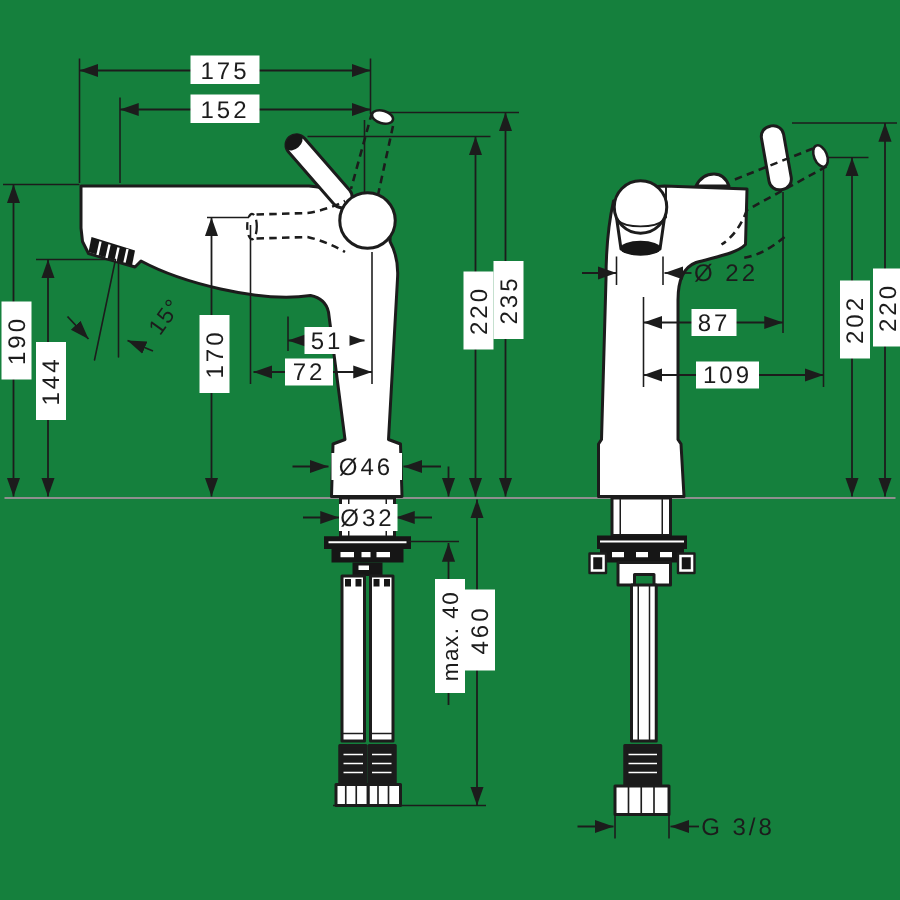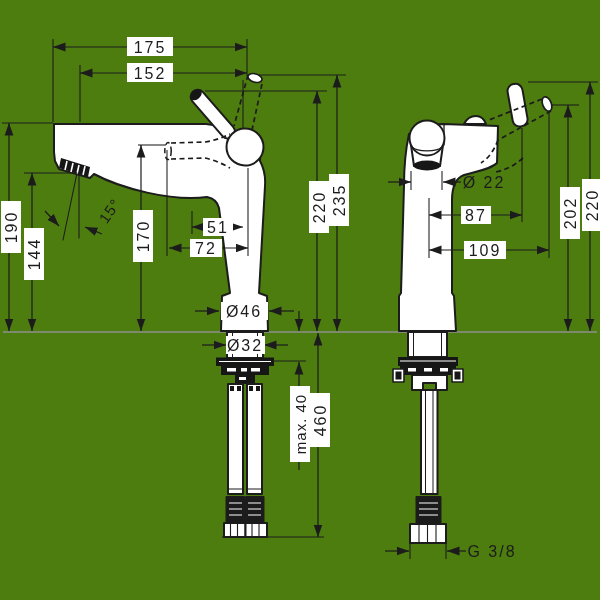--- a/index.html
+++ b/index.html
@@ -1,16 +1,16 @@
 <!DOCTYPE html>
 <html><head>
 <meta charset="utf-8">
 <style>
   html,body{margin:0;padding:0;background:#fff;}
-  .stage{width:600px;height:600px;background:#4d7c0f;position:relative;font-family:"Liberation Sans",sans-serif;}
+  .stage{width:600px;height:600px;background:#15803d;position:relative;font-family:"Liberation Sans",sans-serif;}
   svg{display:block;}
   .outline{fill:#fff;stroke:#1c1c1c;stroke-width:2;stroke-linejoin:round;stroke-linecap:round;}
   .thin{fill:none;stroke:#1c1c1c;stroke-width:1.3;stroke-linecap:round;}
   .dark{fill:#161616;stroke:none;}
   .dash{fill:none;stroke:#1c1c1c;stroke-width:1.7;stroke-dasharray:5 3.5;stroke-linecap:butt;}
   .dl{stroke:#1c1c1c;stroke-width:1.2;fill:none;}
   .ext{stroke:#1c1c1c;stroke-width:1.05;fill:none;}
   .counter{stroke:#8f8f8f;stroke-width:1.3;fill:none;}
   .wht{stroke:#fff;stroke-width:1.6;fill:none;}
   .bg{fill:#fff;stroke:none;}

